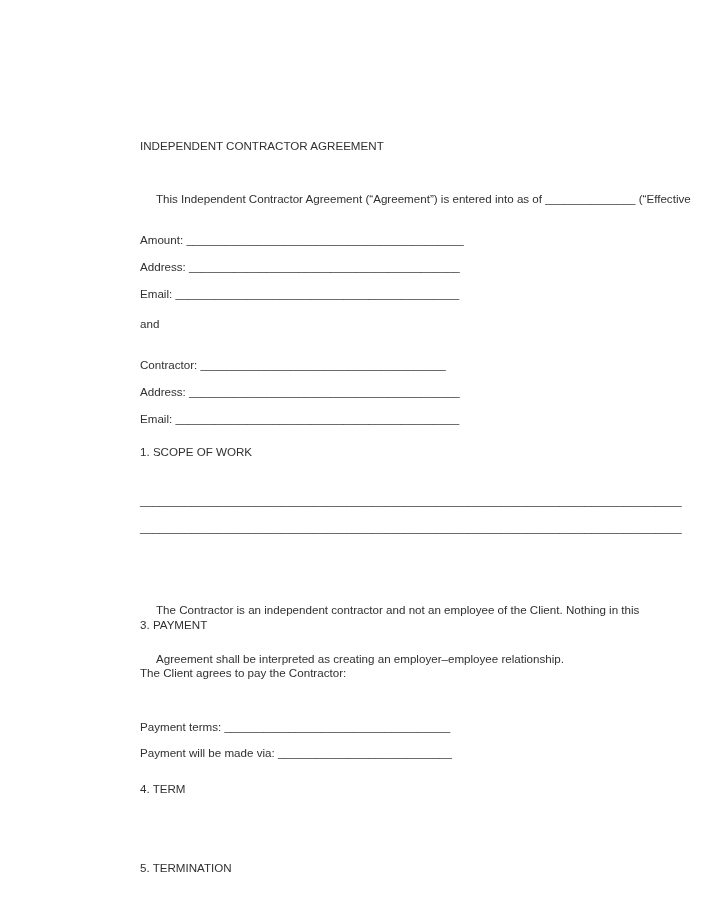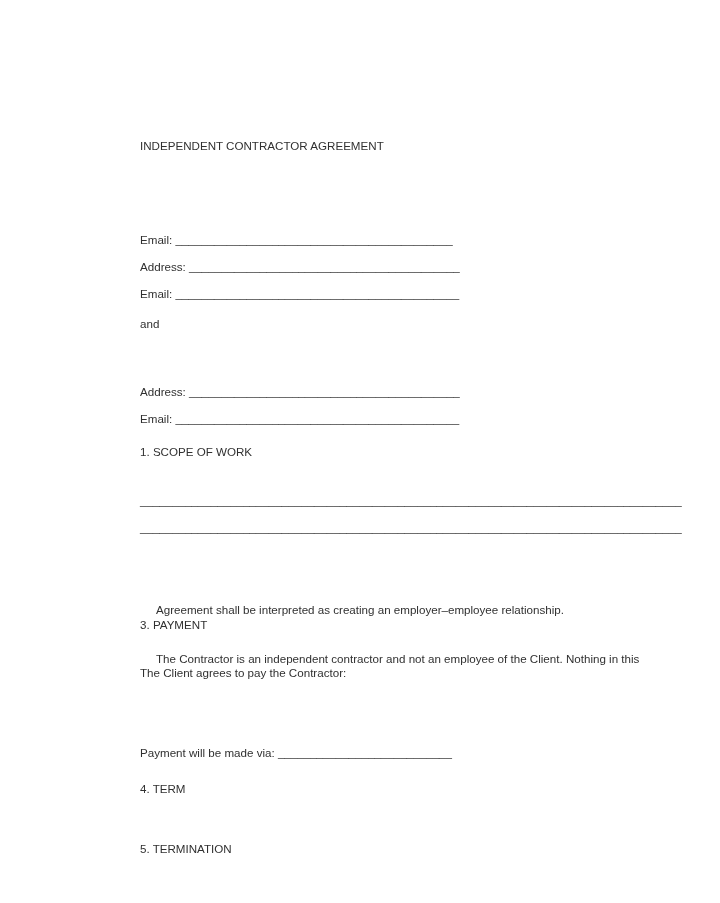--- a/index.html
+++ b/index.html
@@ -29,41 +29,44 @@
   .para div { white-space: pre; }
 </style>
 </head>
 <body>
 
 <div class="page">
 
   <div class="doc-line" style="top:89px">INDEPENDENT CONTRACTOR AGREEMENT</div>
 
   <div class="para" style="top:126px">
+    <div>This Independent Contractor Agreement (“Agreement”) is entered into as of ______________ (“Effective</div>
   </div>
 
-  <div class="doc-line" style="top:183px">Email: ___________________________________________</div>
+  <div class="doc-line" style="top:183px">Amount: ___________________________________________</div>
   <div class="doc-line" style="top:210px">Address: __________________________________________</div>
   <div class="doc-line" style="top:237px">Email: ____________________________________________</div>
 
   <div class="doc-line" style="top:267px">and</div>
 
+  <div class="doc-line" style="top:308px">Contractor: ______________________________________</div>
   <div class="doc-line" style="top:335px">Address: __________________________________________</div>
   <div class="doc-line" style="top:362px">Email: ____________________________________________</div>
 
   <div class="doc-line" style="top:395px">1. SCOPE OF WORK</div>
   <div class="doc-line" style="top:444px">____________________________________________________________________________________</div>
   <div class="doc-line" style="top:471px">____________________________________________________________________________________</div>
 
   <div class="para" style="top:537px">
+    <div>The Contractor is an independent contractor and not an employee of the Client. Nothing in this</div>
     <div>Agreement shall be interpreted as creating an employer–employee relationship.</div>
-    <div>The Contractor is an independent contractor and not an employee of the Client. Nothing in this</div>
   </div>
 
   <div class="doc-line" style="top:568px">3. PAYMENT</div>
   <div class="doc-line" style="top:616px">The Client agrees to pay the Contractor:</div>
+  <div class="doc-line" style="top:670px">Payment terms: ___________________________________</div>
   <div class="doc-line" style="top:696px">Payment will be made via: ___________________________</div>
 
   <div class="doc-line" style="top:732px">4. TERM</div>
 
-  <div class="doc-line" style="top:792px">5. TERMINATION</div>
+  <div class="doc-line" style="top:811px">5. TERMINATION</div>
 
 </div>
 
 </body></html>

